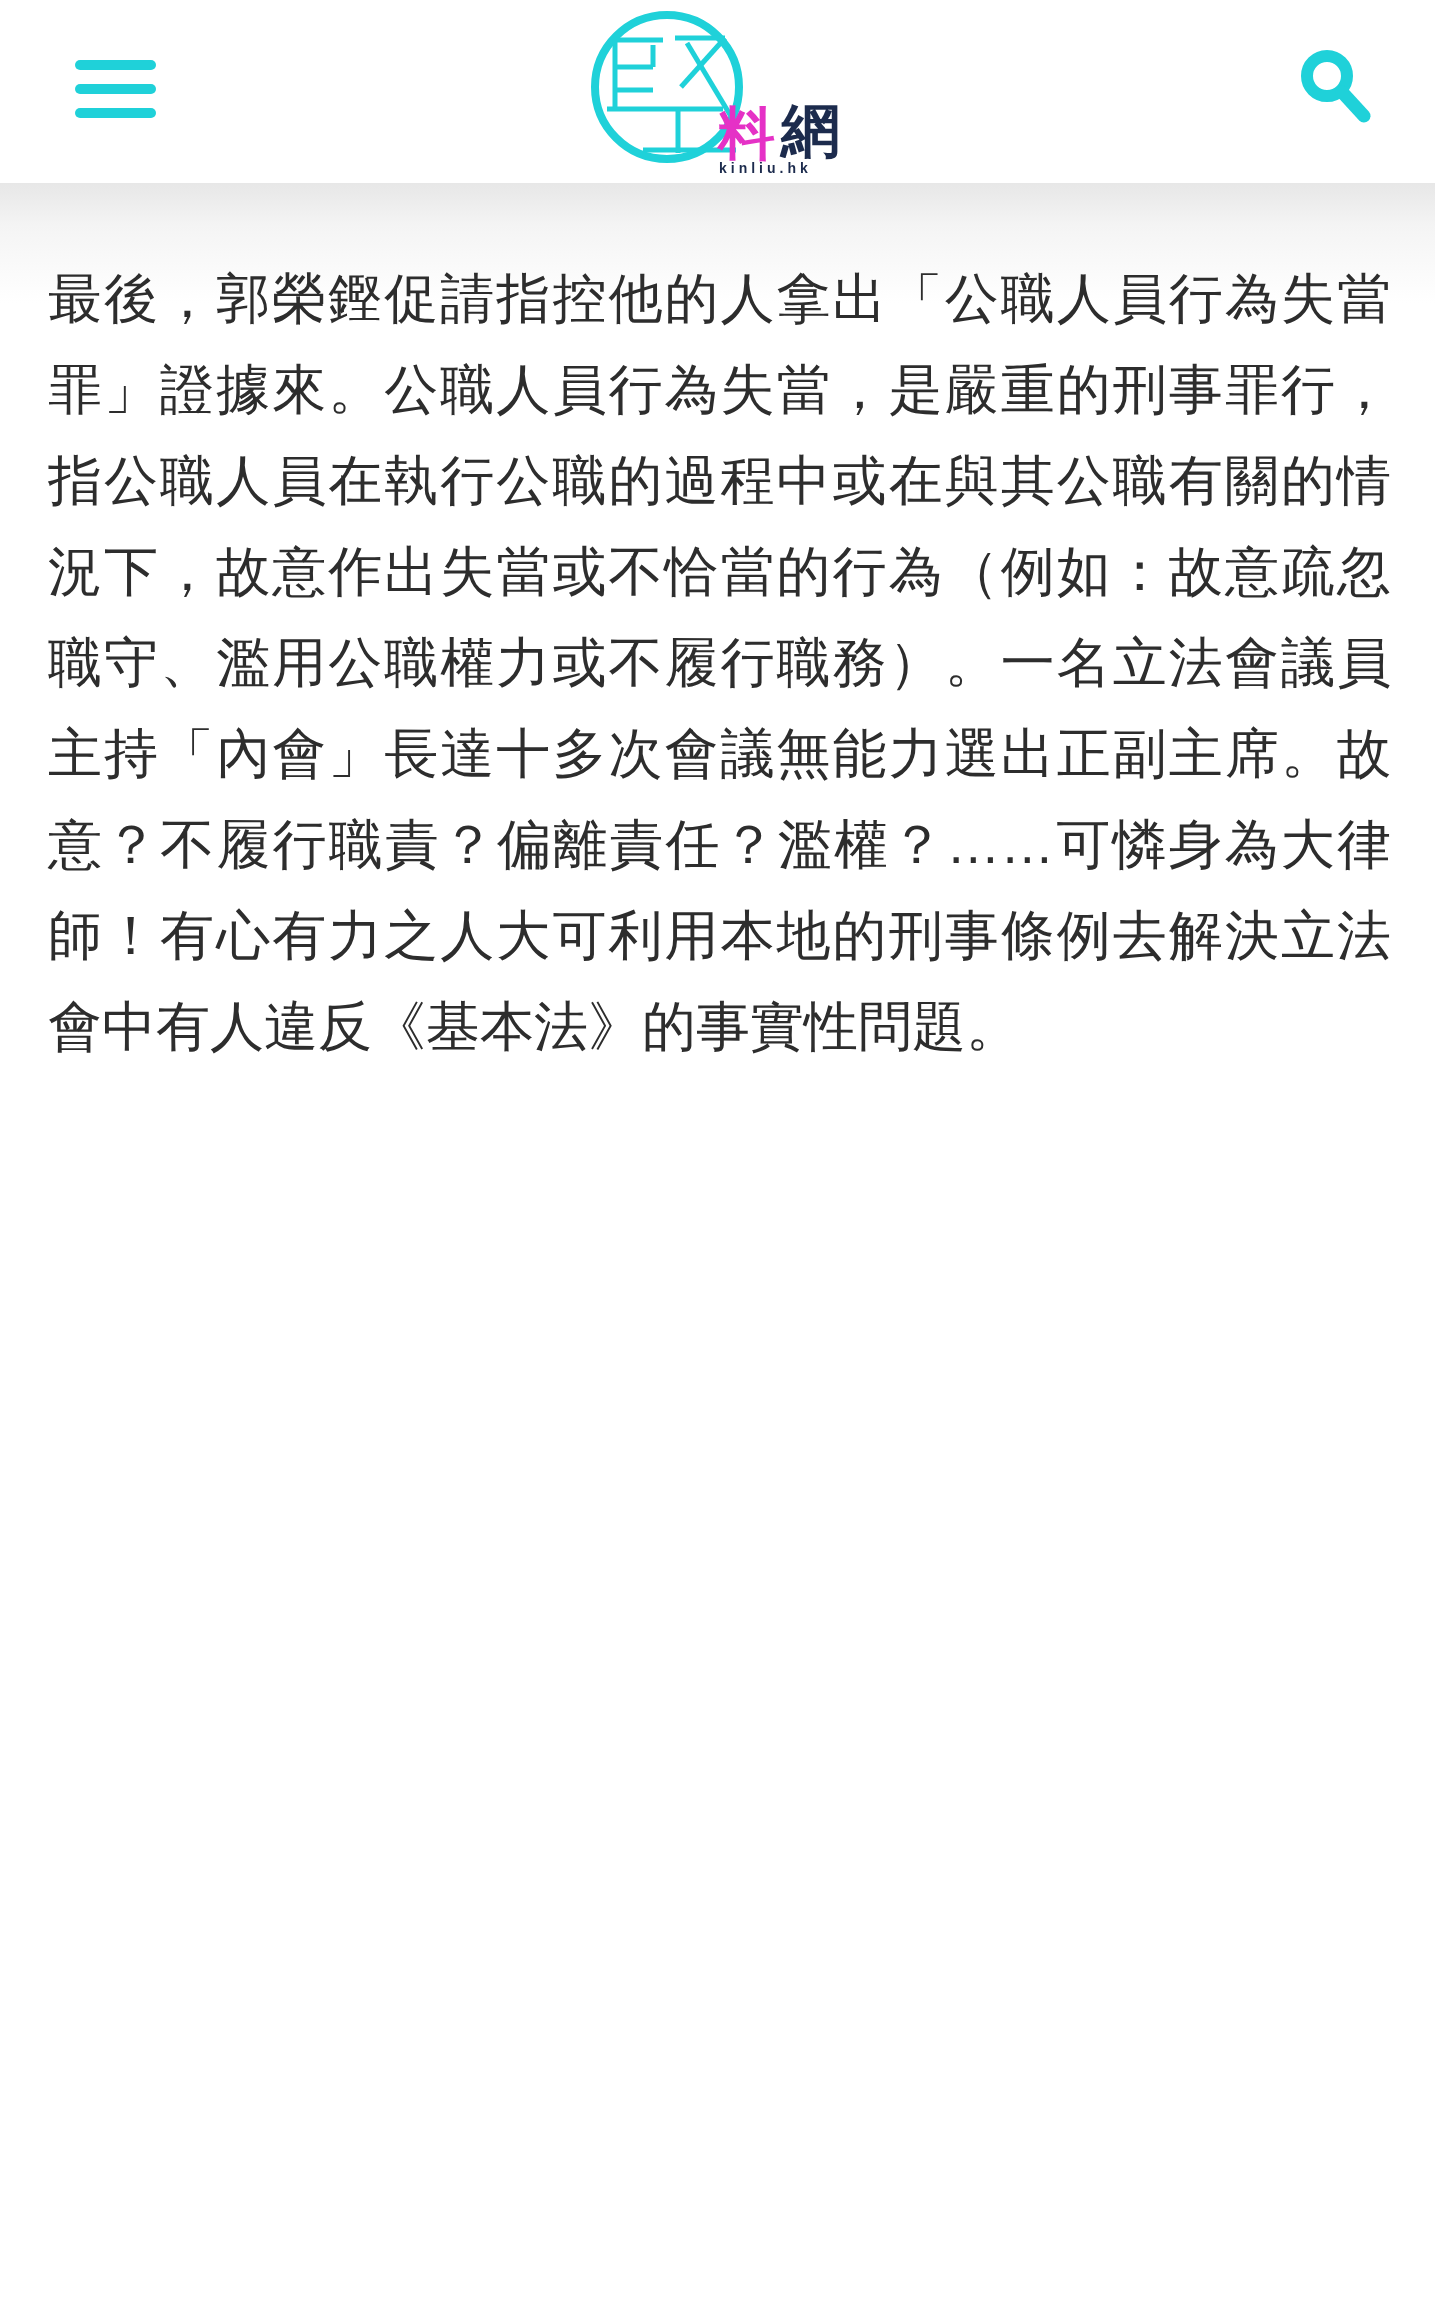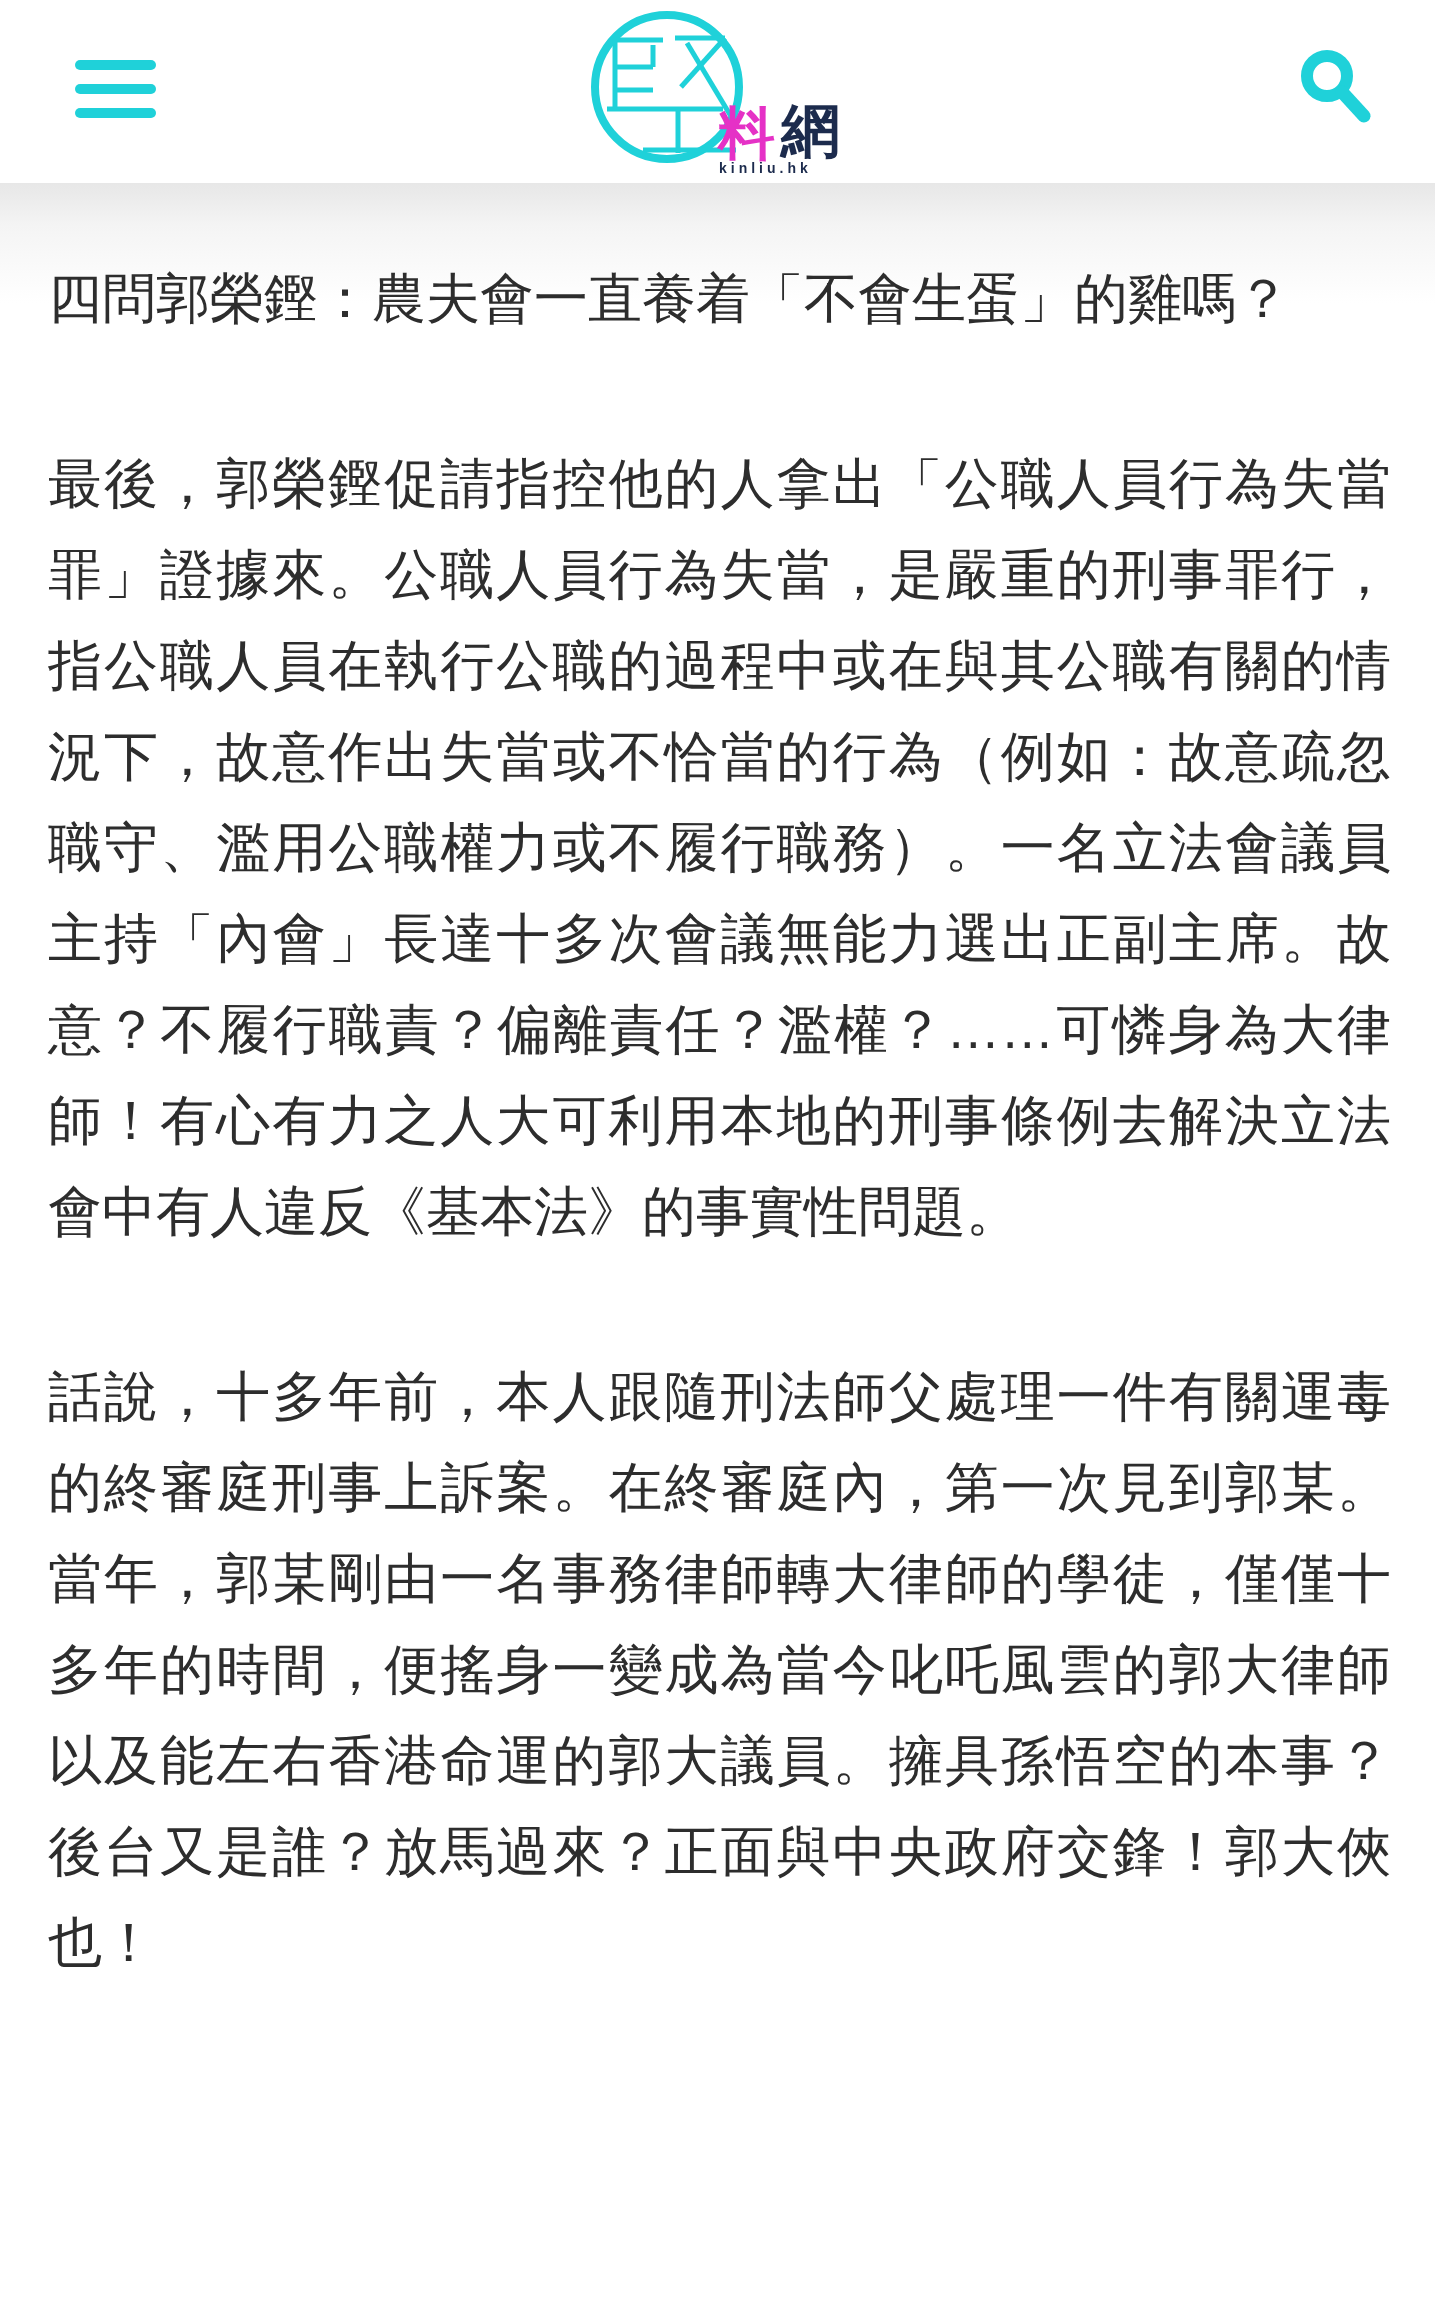--- a/index.html
+++ b/index.html
@@ -147,18 +147,16 @@
       <svg width="85" height="85" viewBox="0 0 85 85">
         <circle cx="32" cy="31" r="20" fill="none" stroke="#1fd1d9" stroke-width="12"></circle>
         <line x1="47" y1="47" x2="69" y2="71" stroke="#1fd1d9" stroke-width="13" stroke-linecap="round"></line>
       </svg>
     </div>
   </div>
 
   <div class="header-shadow"></div>
 
   <div class="article">
-      <p>四問郭榮鏗：農夫會一直養着「不會生蛋」的雞嗎？</p>
       <p>最後，郭榮鏗促請指控他的人拿出「公職人員行為失當罪」證據來。公職人員行為失當，是嚴重的刑事罪行，指公職人員在執行公職的過程中或在與其公職有關的情況下，故意作出失當或不恰當的行為（例如：故意疏忽職守、濫用公職權力或不履行職務）。一名立法會議員主持「內會」長達十多次會議無能力選出正副主席。故意？不履行職責？偏離責任？濫權？……可憐身為大律師！有心有力之人大可利用本地的刑事條例去解決立法會中有人違反《基本法》的事實性問題。</p>
-      <p>話說，十多年前，本人跟隨刑法師父處理一件有關運毒的終審庭刑事上訴案。在終審庭內，第一次見到郭某。當年，郭某剛由一名事務律師轉大律師的學徒，僅僅十多年的時間，便搖身一變成為當今叱吒風雲的郭大律師以及能左右香港命運的郭大議員。擁具孫悟空的本事？後台又是誰？放馬過來？正面與中央政府交鋒！郭大俠也！</p>
     </div>
 
 </div>
 
 </body></html>

